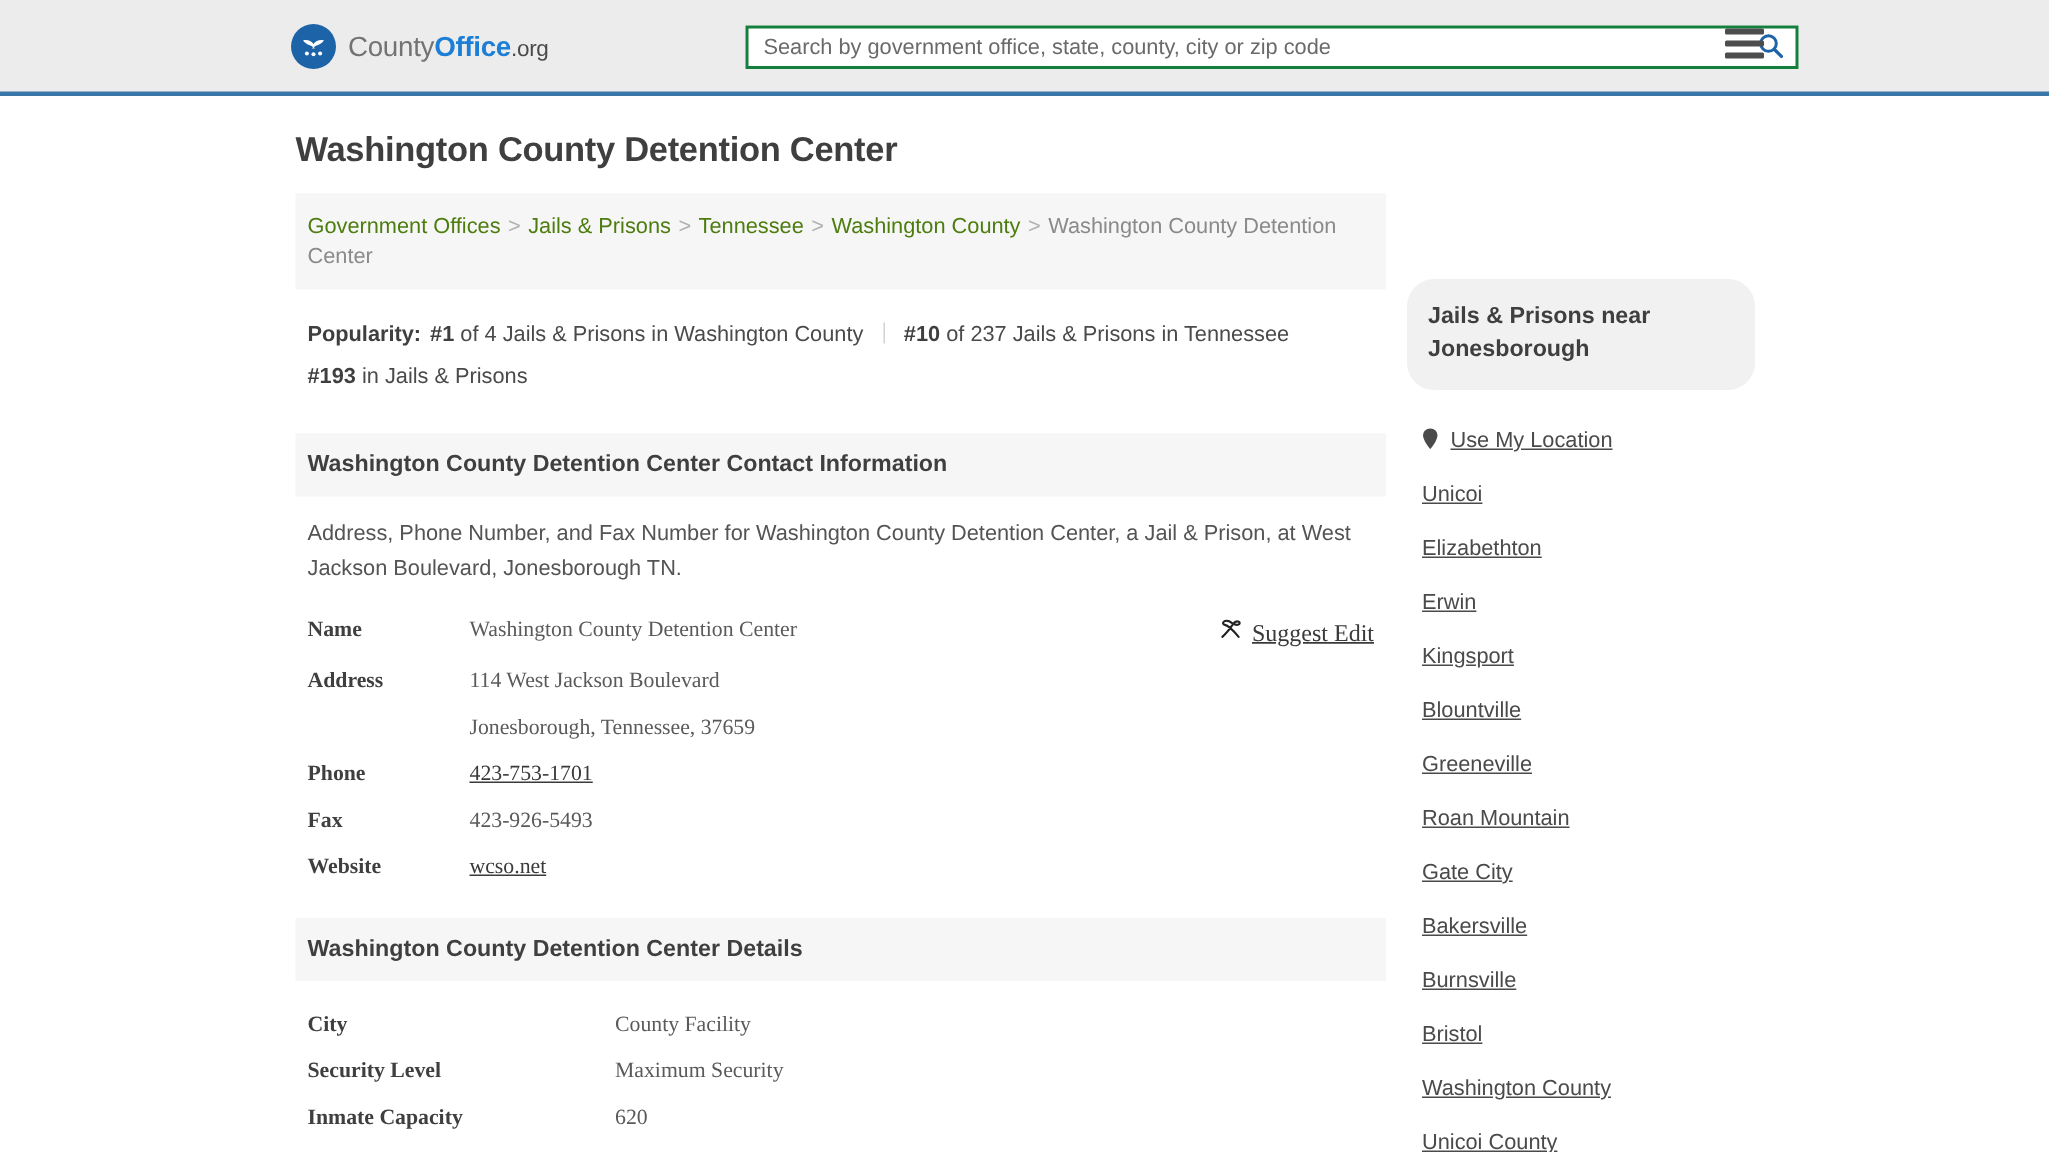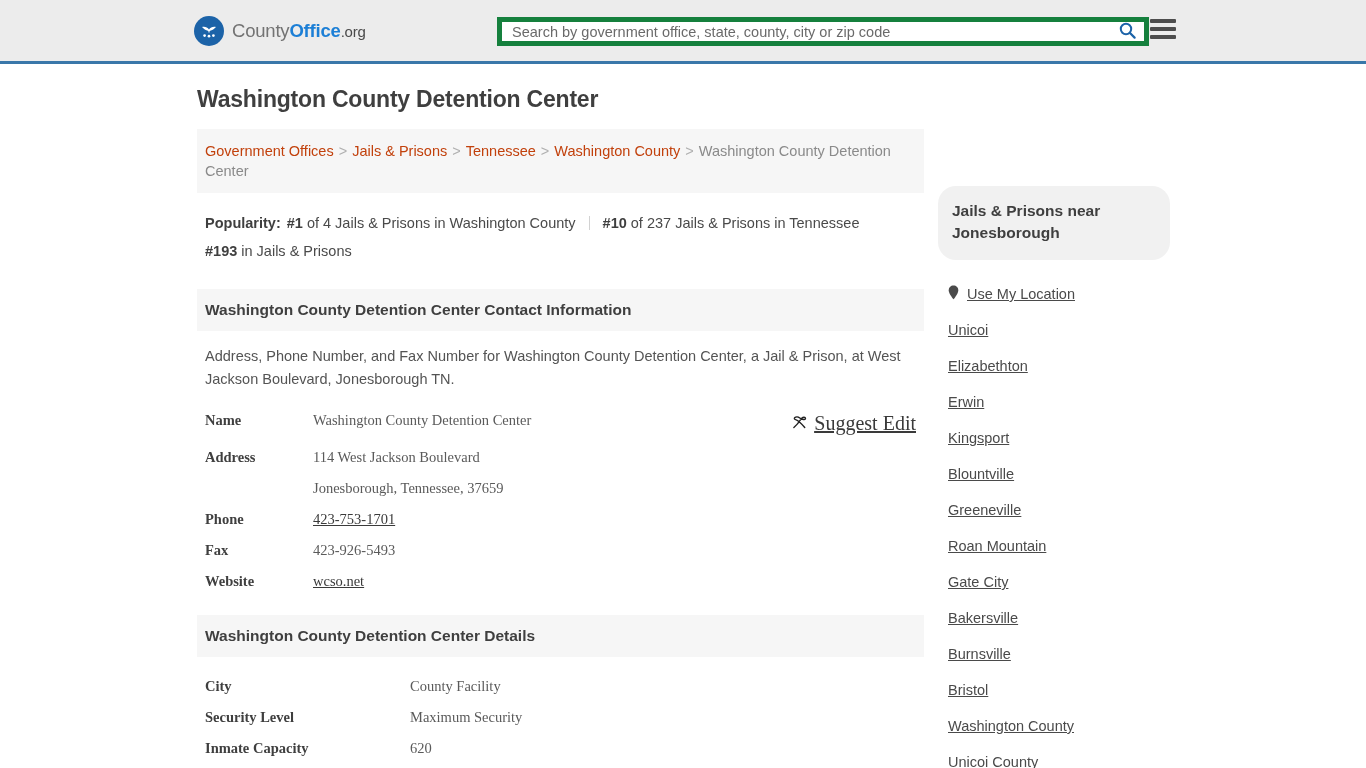--- a/index.html
+++ b/index.html
@@ -42,24 +42,24 @@
     white-space: nowrap;
   }
   .brand-text .b1 { color: #737373; }
   .brand-text .b2 { color: #1c7fd6; font-weight: bold; }
   .brand-text .b3 { color: #4a4a4a; font-size: 15px; }
 
   .search-wrap {
     position: absolute;
     left: 497px;
     top: 17px;
-    width: 652px;
+    width: 702px;
     height: 29px;
     background: #fff;
-    border: 5px solid #15803d;
+    border: 2px solid #15803d;
     display: flex;
     align-items: center;
   }
   .search-input {
     flex: 1;
     border: 0;
     outline: none;
     background: transparent;
     font-family: "Liberation Sans", sans-serif;
     font-size: 14.5px;
@@ -113,21 +113,21 @@
 
   
   .breadcrumb {
     background: #f6f6f6;
     padding: 12px 8px 12px 8px;
     font-size: 14.5px;
     line-height: 20px;
     color: #6f6f6f;
   }
   .breadcrumb a {
-    color: #c2410c;
+    color: #4d7c0f;
     text-decoration: none;
   }
   .breadcrumb .sep { color: #b0b0b0; margin: 0 5px; }
   .breadcrumb .current { color: #8a8a8a; }
 
   
   .popularity {
     padding: 16px 8px 6px 8px;
     font-size: 14.5px;
     line-height: 28px;
@@ -178,23 +178,23 @@
     white-space: nowrap;
   }
   .info-table td.val { width: auto; }
   .info-table td.act { width: 150px; text-align: right; white-space: nowrap; }
   .info-table a {
     color: #3a3a3a;
     text-decoration: underline;
   }
   .suggest-edit {
     display: inline-flex;
-    align-items: flex-start;
+    align-items: flex-end;
     gap: 7px;
-    font-size: 20px;
+    font-size: 16px;
     color: #3a3a3a;
     text-decoration: none;
     cursor: pointer;
   }
   .suggest-edit .lnk { text-decoration: underline; }
 
   .details-table { margin-top: 14px; }
   .details-table td.key { width: 205px; }
 
   

